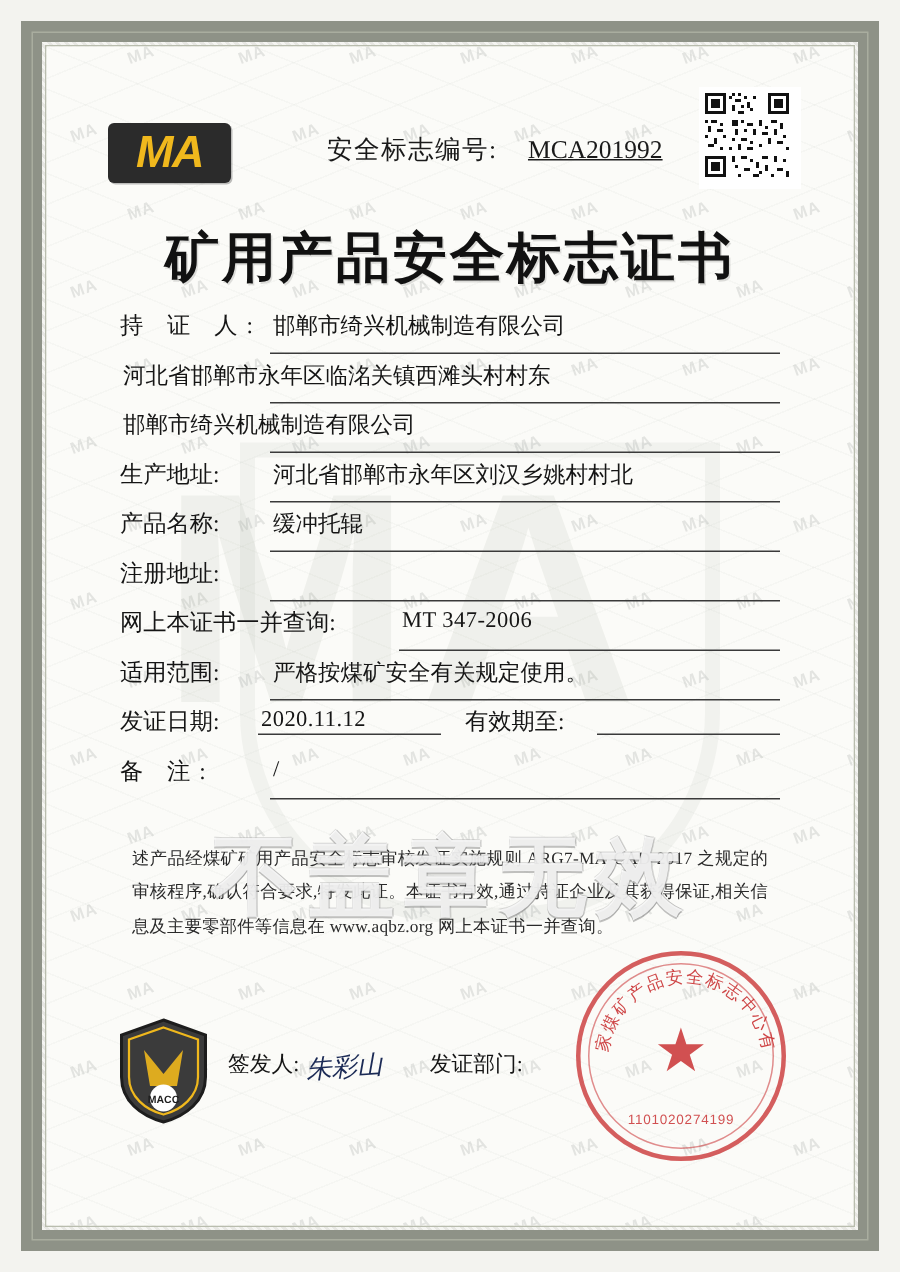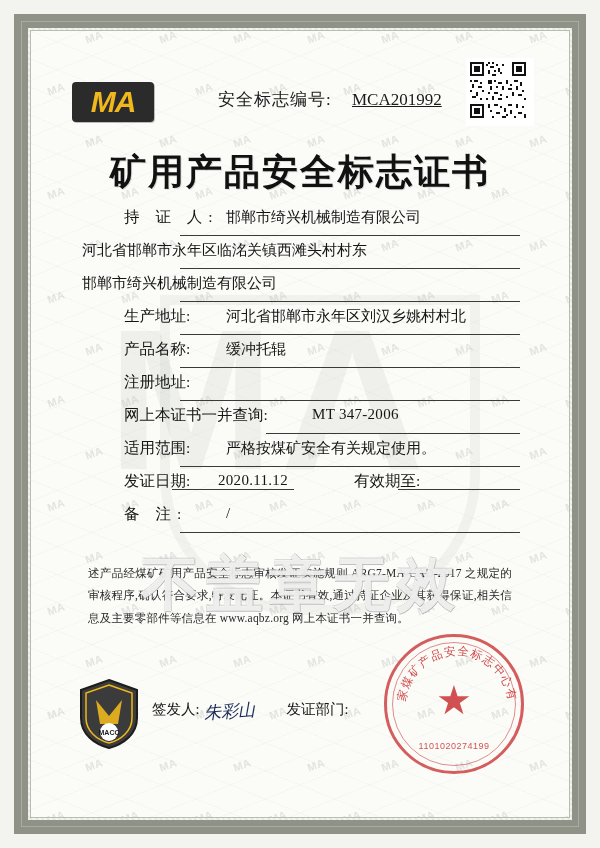--- a/index.html
+++ b/index.html
@@ -193,21 +193,20 @@
     display: flex;
     align-items: flex-start;
   }
   .field-label {
     width: 100px;
     flex: 0 0 100px;
     font-size: 15.5px;
     color: #151515;
     letter-spacing: 0px;
     padding-top: 2px;
-    margin-left: 44px;
   }
   .field-label.spaced { letter-spacing: 6px; }
   .field-value {
     flex: 1;
     font-size: 15px;
     color: #151515;
     padding-top: 3px;
     padding-left: 2px;
   }
   .field-value.mono-ish {

